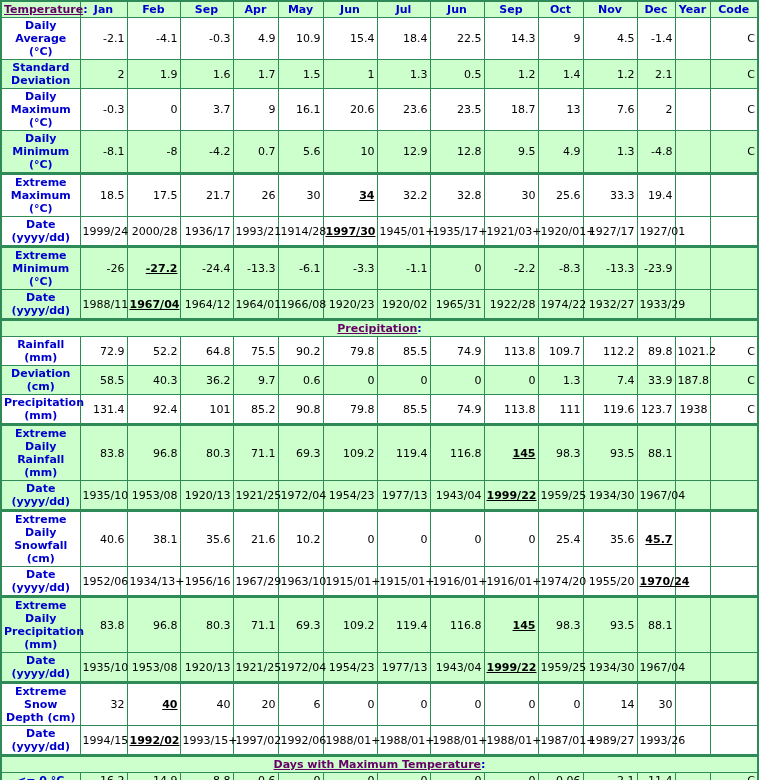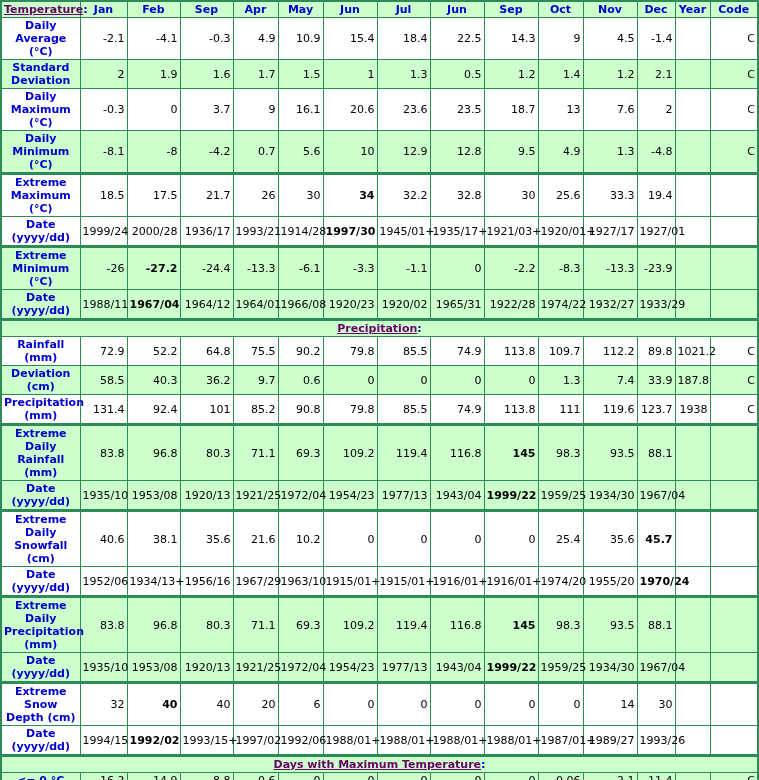--- a/index.html
+++ b/index.html
@@ -19,21 +19,21 @@
   }
   th { color: #0000cc; font-weight: bold; text-align: center; vertical-align: middle; }
   th.colhead { text-align: center; background: #ccffcc; }
   td { text-align: right; color: #000; }
   tr.g td, tr.g th { background: #ccffcc; }
   tr.w td, tr.w th { background: #ffffff; }
   tr.section td { background: #ccffcc; text-align: center; }
   tr.section a { color: #660066; font-weight: bold; text-decoration: underline; }
   tr.section .colon { color: #0000cc; font-weight: bold; }
   tr.sep td, tr.sep th { border-top: 3px solid #2e8b57; }
-  b.hl { font-weight: bold; }
+  b.hl { font-weight: bold; text-decoration: underline; }
   td.code { text-align: right; }
 </style>
 </head>
 <body>
 
 <table class="climate">
   <colgroup>
     <col style="width:79px">
       <col style="width:47px">
       <col style="width:53px">

